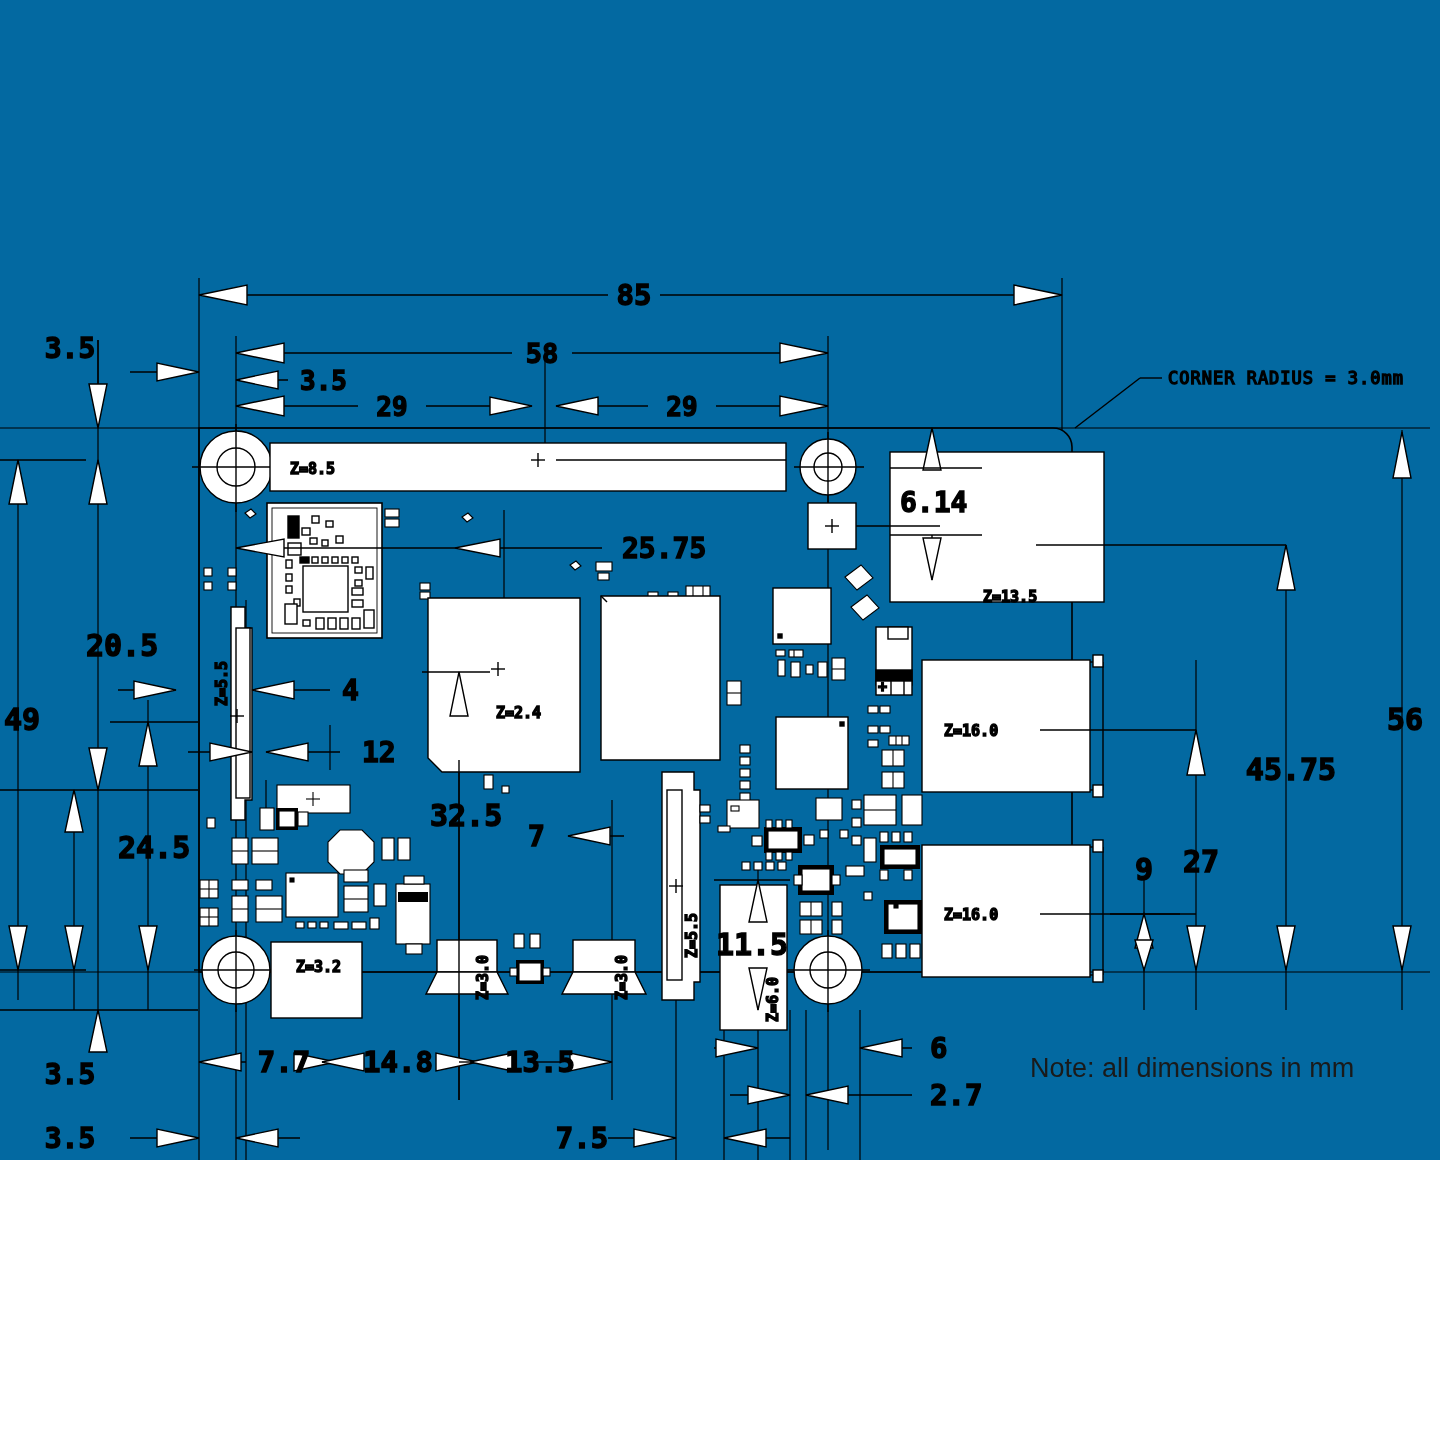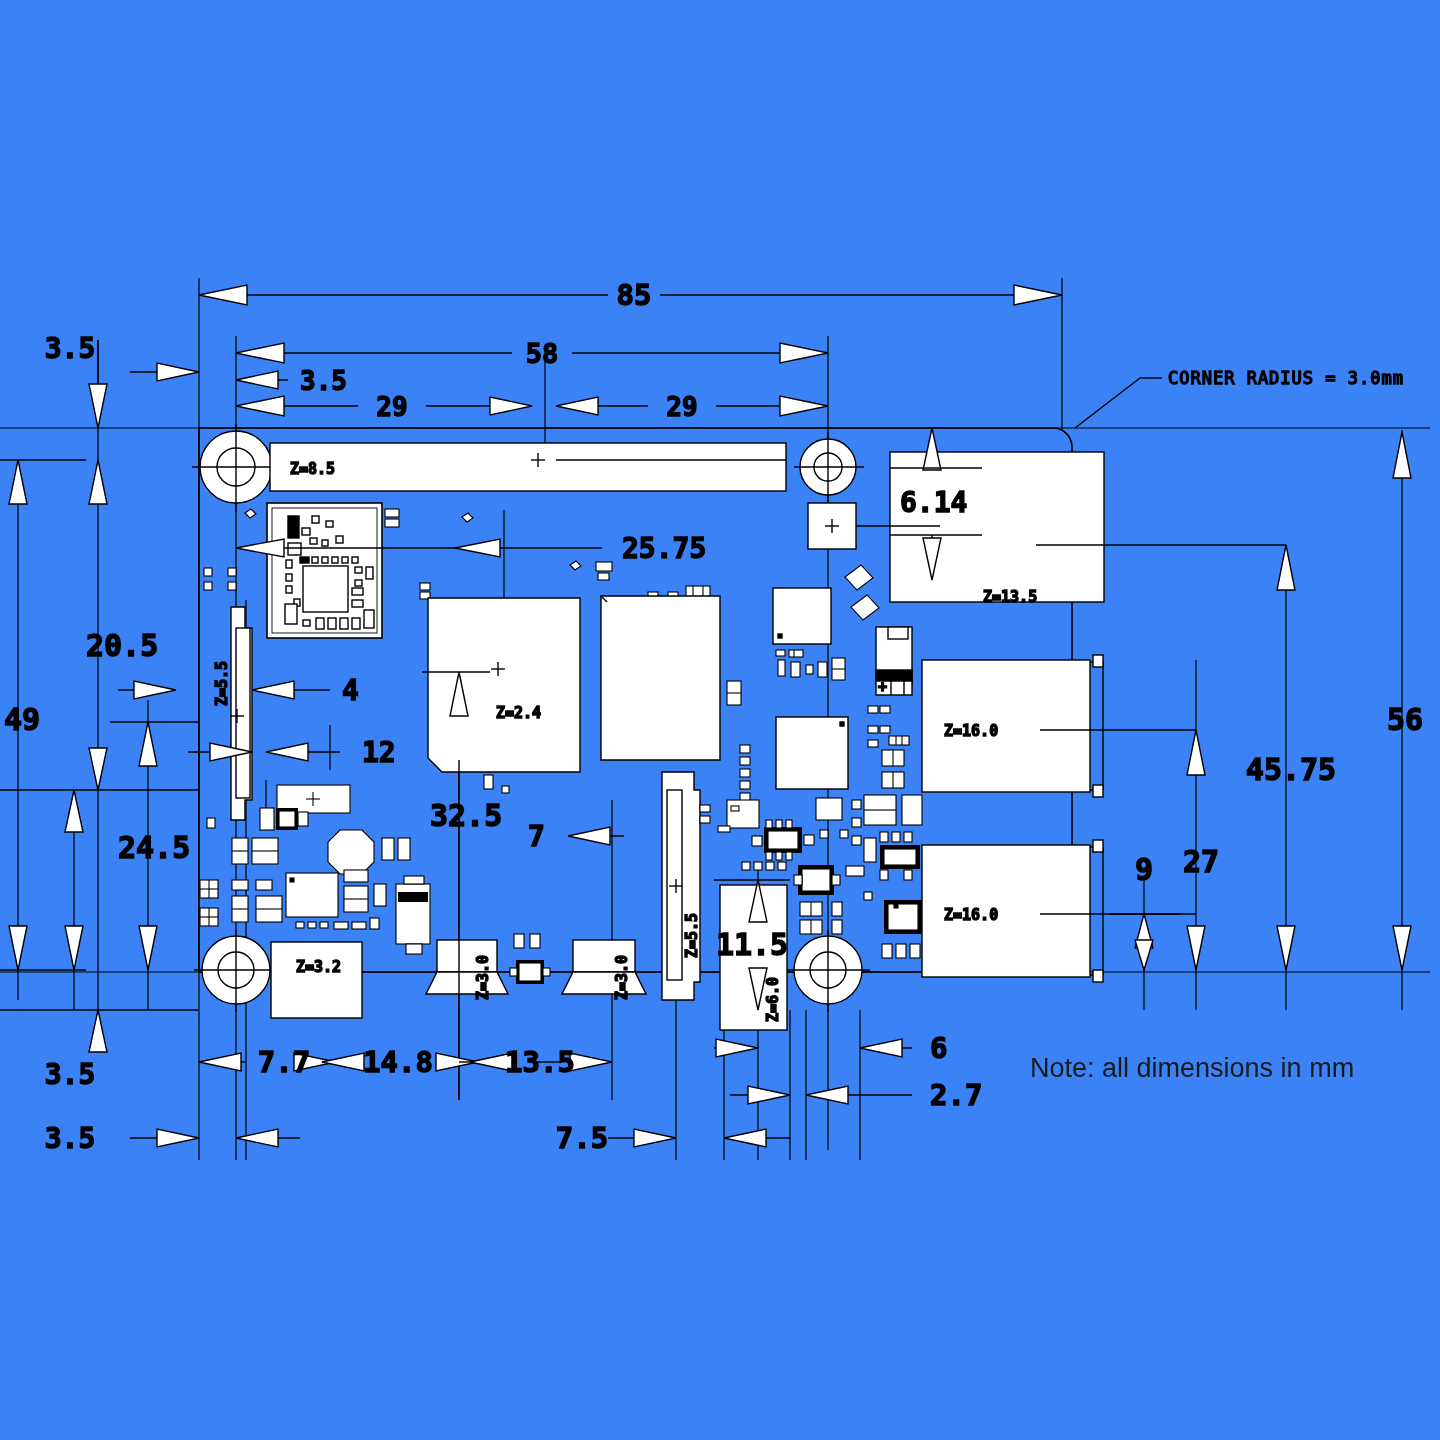--- a/index.html
+++ b/index.html
@@ -1,17 +1,17 @@
 <!DOCTYPE html>
 <html><head>
 <meta charset="utf-8">
 <style>
   html,body{margin:0;padding:0;background:#ffffff;}
   body{width:1440px;height:1440px;font-family:"Liberation Sans",sans-serif;}
-  #stage{position:relative;width:1440px;height:1440px;overflow:hidden;background:#3b82f6;}
+  #stage{position:relative;width:1440px;height:1160px;overflow:hidden;background:#0369a1;}
   svg{display:block;}
   .dimtext{font-family:"DejaVu Sans Mono",monospace;font-weight:bold;fill:#000;}
   .ztext{font-family:"DejaVu Sans Mono",monospace;font-weight:bold;fill:#000;font-size:15px;}
   .notetext{font-family:"Liberation Sans",sans-serif;fill:#1a1a1a;font-size:27px;}
   .cornertext{font-family:"DejaVu Sans Mono",monospace;fill:#000;font-size:17px;letter-spacing:1px;}
 </style>
 </head>
 <body>
 
 <div id="stage">

